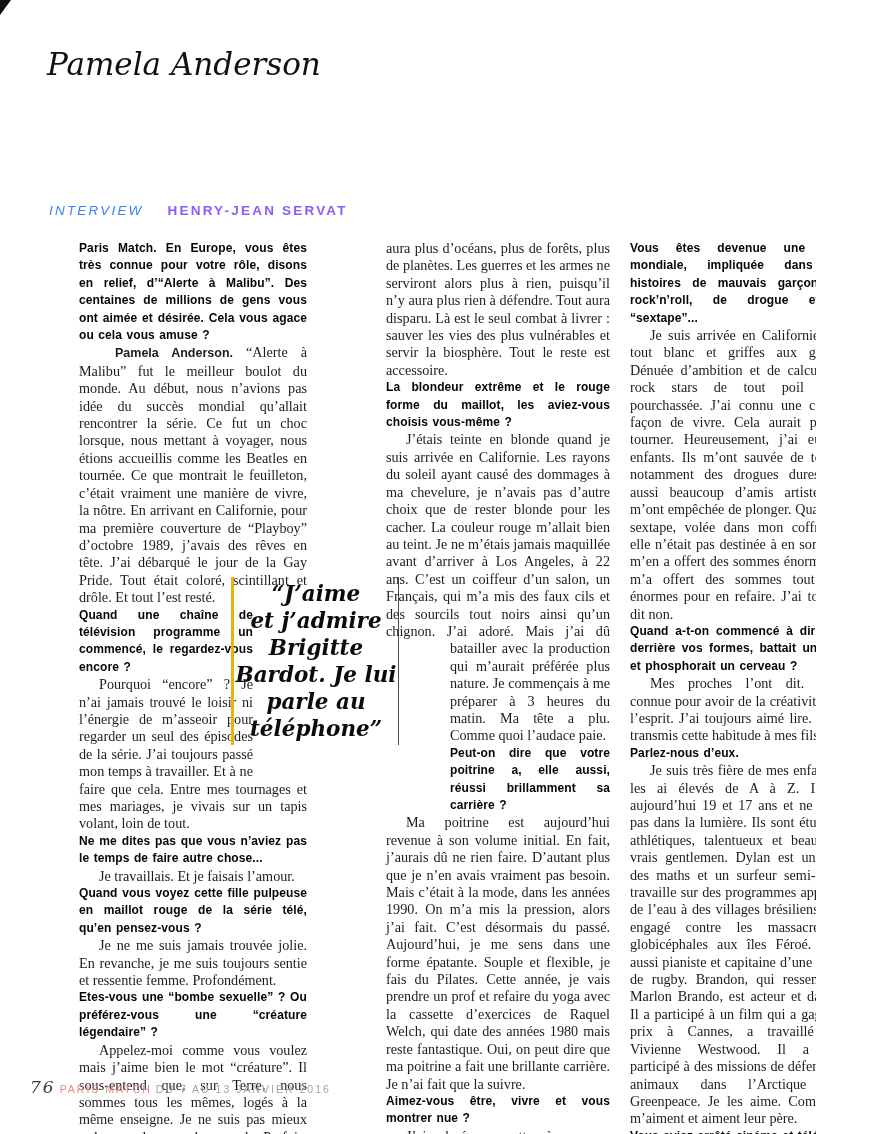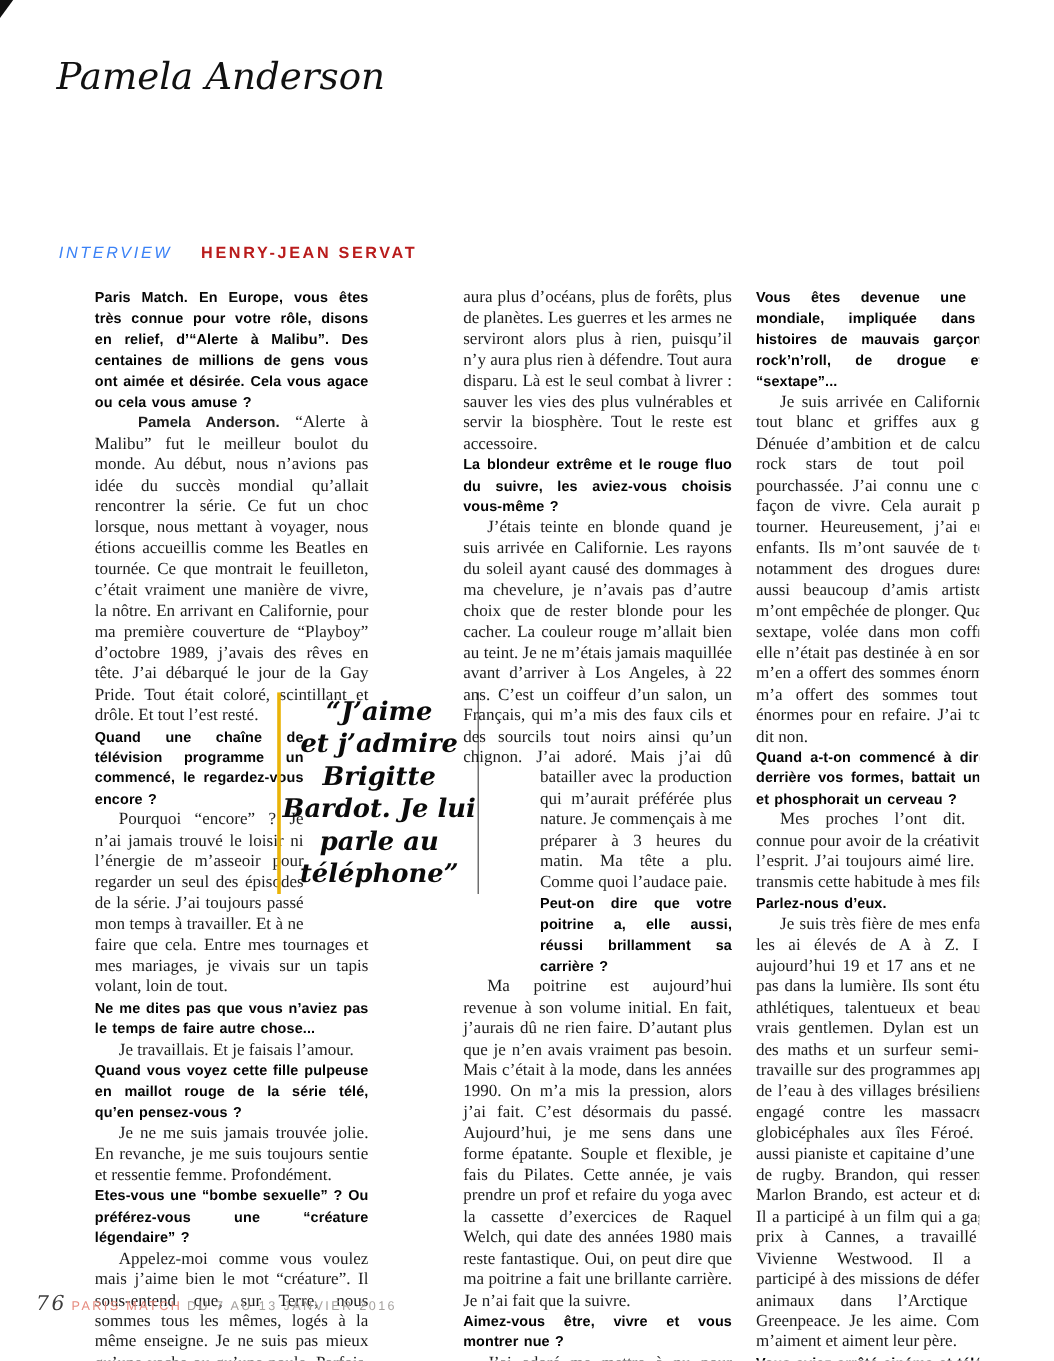--- a/index.html
+++ b/index.html
@@ -12,21 +12,21 @@
         font-family:"DejaVu Serif",serif;font-style:italic;font-weight:400;
         font-size:31px;letter-spacing:0px;color:#111;}
   .headline{position:absolute;left:31px;top:86px;width:840px;color:#262626;}
   .headline .hl-line{font-family:"Liberation Sans",sans-serif;font-weight:400;
         font-size:37px;line-height:35px;white-space:nowrap;
         transform:scaleX(0.78);transform-origin:0 50%;letter-spacing:0.5px;}
   .headline .hl-line.indented{padding-left:17px;}
   .byline{position:absolute;left:49px;top:203px;font-family:"Liberation Sans",sans-serif;
         font-size:13.5px;letter-spacing:2.2px;color:#111;white-space:nowrap;}
   .byline .byline-label{font-weight:400;color:#3b82f6;margin-right:24px;font-style:italic;}
-  .byline .byline-author{font-weight:700;color:#b91c1c;}
+  .byline .byline-author{font-weight:700;color:#8b5cf6;}
   
   .col{position:absolute;top:240px;text-align:justify;margin-left:29px;}
   .col-1{left:50px;width:228px;height:812px;}
   .col-2{left:357px;width:224px;height:790px;}
   .col-3{left:601px;width:224px;height:812px;}
   p.q{margin:0;font-family:"Liberation Sans",sans-serif;font-weight:700;
       font-size:12px;line-height:17.4px;color:#050505;letter-spacing:0.1px;word-spacing:1px;}
   p.a{margin:0;font-size:14.2px;line-height:17.4px;text-indent:20px;}
   p.a.noindent{text-indent:0;}
   p.a .lead{font-family:"Liberation Sans",sans-serif;font-weight:700;font-size:12.5px;padding-left:16px;}
@@ -82,21 +82,21 @@
       <div>et j’admire</div>
       <div>Brigitte</div>
       <div>Bardot. Je lui</div>
       <div>parle au</div>
       <div>téléphone”</div>
     </div>
   </div>
 
   <div class="col col-2">
     <p class="a noindent">aura plus d’océans, plus de forêts, plus de planètes. Les guerres et les armes ne serviront alors plus à rien, puisqu’il n’y aura plus rien à défendre. Tout aura disparu. Là est le seul combat à livrer : sauver les vies des plus vulnérables et servir la biosphère. Tout le reste est accessoire.</p>
-    <p class="q">La blondeur extrême et le rouge fluo du suivre, les aviez-vous choisis vous-même ?</p>
+    <p class="q">La blondeur extrême et le rouge forme du maillot, les aviez-vous choisis vous-même ?</p>
     <p class="a"><span>J’étais teinte en blonde quand je suis arrivée en Californie. Les rayons du soleil ayant causé des dommages à ma chevelure, je n’avais pas d’autre choix que de rester blonde pour les cacher. La couleur rouge m’allait bien au teint. Je ne m’étais jamais maquillée avant d’arriver à Los Angeles, à 22 ans. C’est un coiffeur d’un salon, un Français, qui m’a mis des faux cils et des sourcils tout noirs ainsi qu’un chignon. J’ai adoré. Mais j’ai dû batailler</span> <span class="pq-gap-left"></span><span>avec la production qui m’aurait préférée plus nature. Je commençais à me préparer à 3 heures du matin. Ma tête a plu. Comme quoi l’audace paie.</span></p>
     <p class="q">Peut-on dire que votre poitrine a, elle aussi, réussi brillamment sa carrière ?</p>
     <p class="a">Ma poitrine est aujourd’hui revenue à son volume initial. En fait, j’aurais dû ne rien faire. D’autant plus que je n’en avais vraiment pas besoin. Mais c’était à la mode, dans les années 1990. On m’a mis la pression, alors j’ai fait. C’est désormais du passé. Aujourd’hui, je me sens dans une forme épatante. Souple et flexible, je fais du Pilates. Cette année, je vais prendre un prof et refaire du yoga avec la cassette d’exercices de Raquel Welch, qui date des années 1980 mais reste fantastique. Oui, on peut dire que ma poitrine a fait une brillante carrière. Je n’ai fait que la suivre.</p>
     <p class="q">Aimez-vous être, vivre et vous montrer nue ?</p>
     <p class="a">J’ai adoré me mettre à nu pour “Playboy”. J’en ai fait quatorze couvertures. Toutes très innocentes et nullement indécentes.</p>
   </div>
 
   <div class="col col-3">
     <p class="q">Vous êtes devenue une icône mondiale, impliquée dans des histoires de mauvais garçons, de rock’n’roll, de drogue et de “sextape”...</p>
     <p class="a">Je suis arrivée en Californie cœur tout blanc et griffes aux genoux. Dénuée d’ambition et de calcul. Des rock stars de tout poil m’ont pourchassée. J’ai connu une certaine façon de vivre. Cela aurait pu mal tourner. Heureusement, j’ai eu mes enfants. Ils m’ont sauvée de tout, et notamment des drogues dures. J’ai aussi beaucoup d’amis artistes qui m’ont empêchée de plonger. Quant à la sextape, volée dans mon coffre-fort, elle n’était pas destinée à en sortir. On m’en a offert des sommes énormes, on m’a offert des sommes tout aussi énormes pour en refaire. J’ai toujours dit non.</p>

